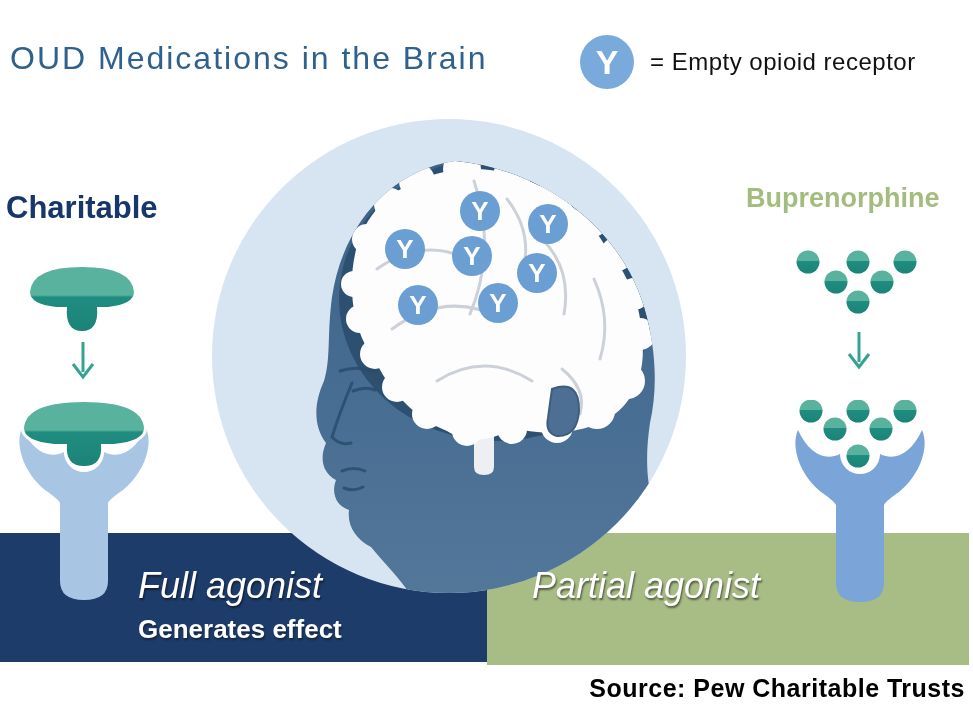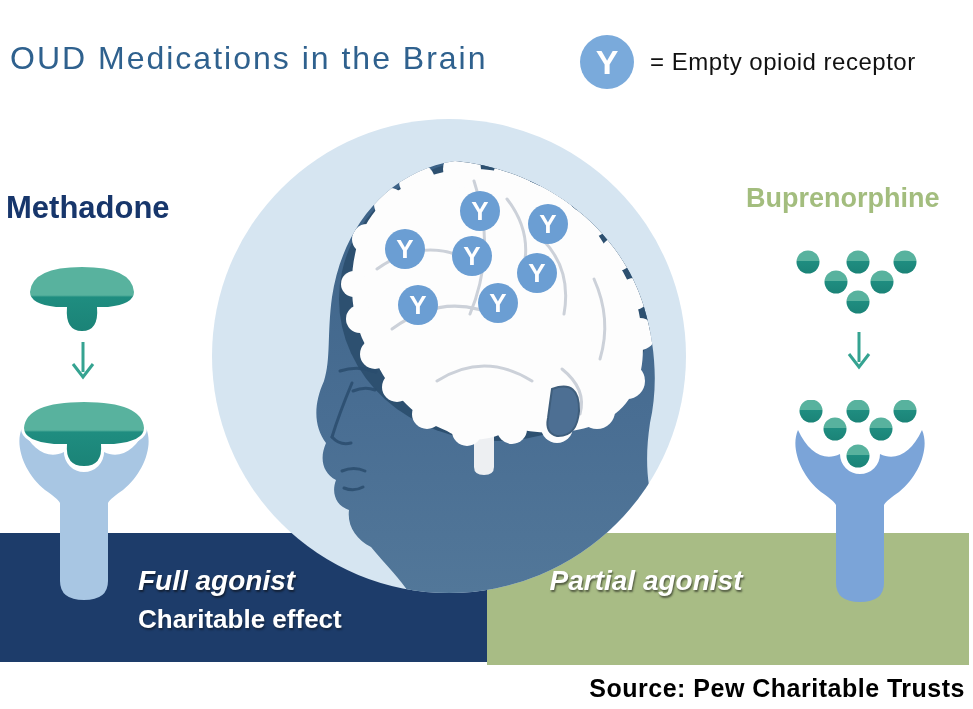--- a/index.html
+++ b/index.html
@@ -15,21 +15,21 @@
                  display:flex;align-items:center;justify-content:center;}
   .legend-circle span{color:#fff;font-weight:bold;font-size:34px;line-height:1;}
   .legend-label{font-size:24px;color:#111;letter-spacing:0.5px;white-space:nowrap;}
 
   .band{top:533px;}
   .band.navy{left:0;width:487px;height:129px;background:#1d3c6a;}
   .band.green{left:487px;width:482px;height:132px;background:#a8bc85;}
 
   .band-text-left{left:138px;top:565px;z-index:5;color:#fff;}
   .band-text-right{left:490px;width:312px;top:565px;z-index:5;color:#fff;text-align:center;}
-  .agonist-type{font-size:28px;font-weight:bold;font-style:italic;
+  .agonist-type{font-size:36px;font-weight:normal;font-style:italic;
                 text-shadow:1px 2px 2px rgba(10,10,10,.55);white-space:nowrap;}
   .effect-line{font-size:26px;font-weight:bold;margin-top:7px;
                text-shadow:1px 2px 2px rgba(10,10,10,.45);white-space:nowrap;}
 
   .brain-circle{left:212px;top:119px;width:474px;height:474px;border-radius:50%;
                 background:#d6e5f1;overflow:hidden;z-index:2;}
 
   .drug-label{font-weight:bold;white-space:nowrap;z-index:4;}
   .methadone-label{left:6px;top:190px;font-size:31px;color:#17366b;}
   .buprenorphine-label{left:746px;top:183px;font-size:27px;color:#a3bd7e;}
@@ -69,21 +69,21 @@
       <span>Y</span>
     </div>
     <div class="legend-label">= Empty opioid receptor</div>
   </div>
 
   <div class="abs band navy"></div>
   <div class="abs band green"></div>
 
   <div class="abs band-text-left">
     <div class="agonist-type">Full agonist</div>
-    <div class="effect-line">Charitable effect</div>
+    <div class="effect-line">Generates effect</div>
   </div>
   <div class="abs band-text-right">
     <div class="agonist-type">Partial agonist</div>
   </div>
 
   <div class="abs brain-circle">
     <svg width="474" height="474" viewBox="0 0 474 474">
       <defs>
         <clipPath id="headClip">
           <path d="M243,42 C175,52 130,110 120,178 C115,215 119,240 112,262 C101,286 102,308 114,324
@@ -178,21 +178,21 @@
             <text x="206" y="195">Y</text>
           </g>
         <g>
             <circle cx="286" cy="184" r="20" fill="#6b9ed3"></circle>
             <text x="286" y="193">Y</text>
           </g>
       </g>
     </svg>
   </div>
 
-  <div class="abs drug-label methadone-label">Methadone</div>
+  <div class="abs drug-label methadone-label">Charitable</div>
 
   <svg class="abs z3" style="left:24px;top:264px" width="116" height="72" viewBox="0 0 116 72">
     <path d="M6,28 Q8,3 58,3 Q108,3 110,28 Q110,40 84,43 L73,43 Q75,67 58,67 Q41,67 43,43 L32,43 Q6,40 6,28 Z" fill="url(#tealG)"></path>
   </svg>
 
   <svg class="abs z3" style="left:70px;top:340px" width="26" height="46" viewBox="0 0 26 46">
     <line x1="13" y1="2" x2="13" y2="32" stroke="#35a391" stroke-width="3"></line>
     <polyline points="3,24 13,37 23,24" fill="none" stroke="#35a391" stroke-width="3"></polyline>
   </svg>
 

